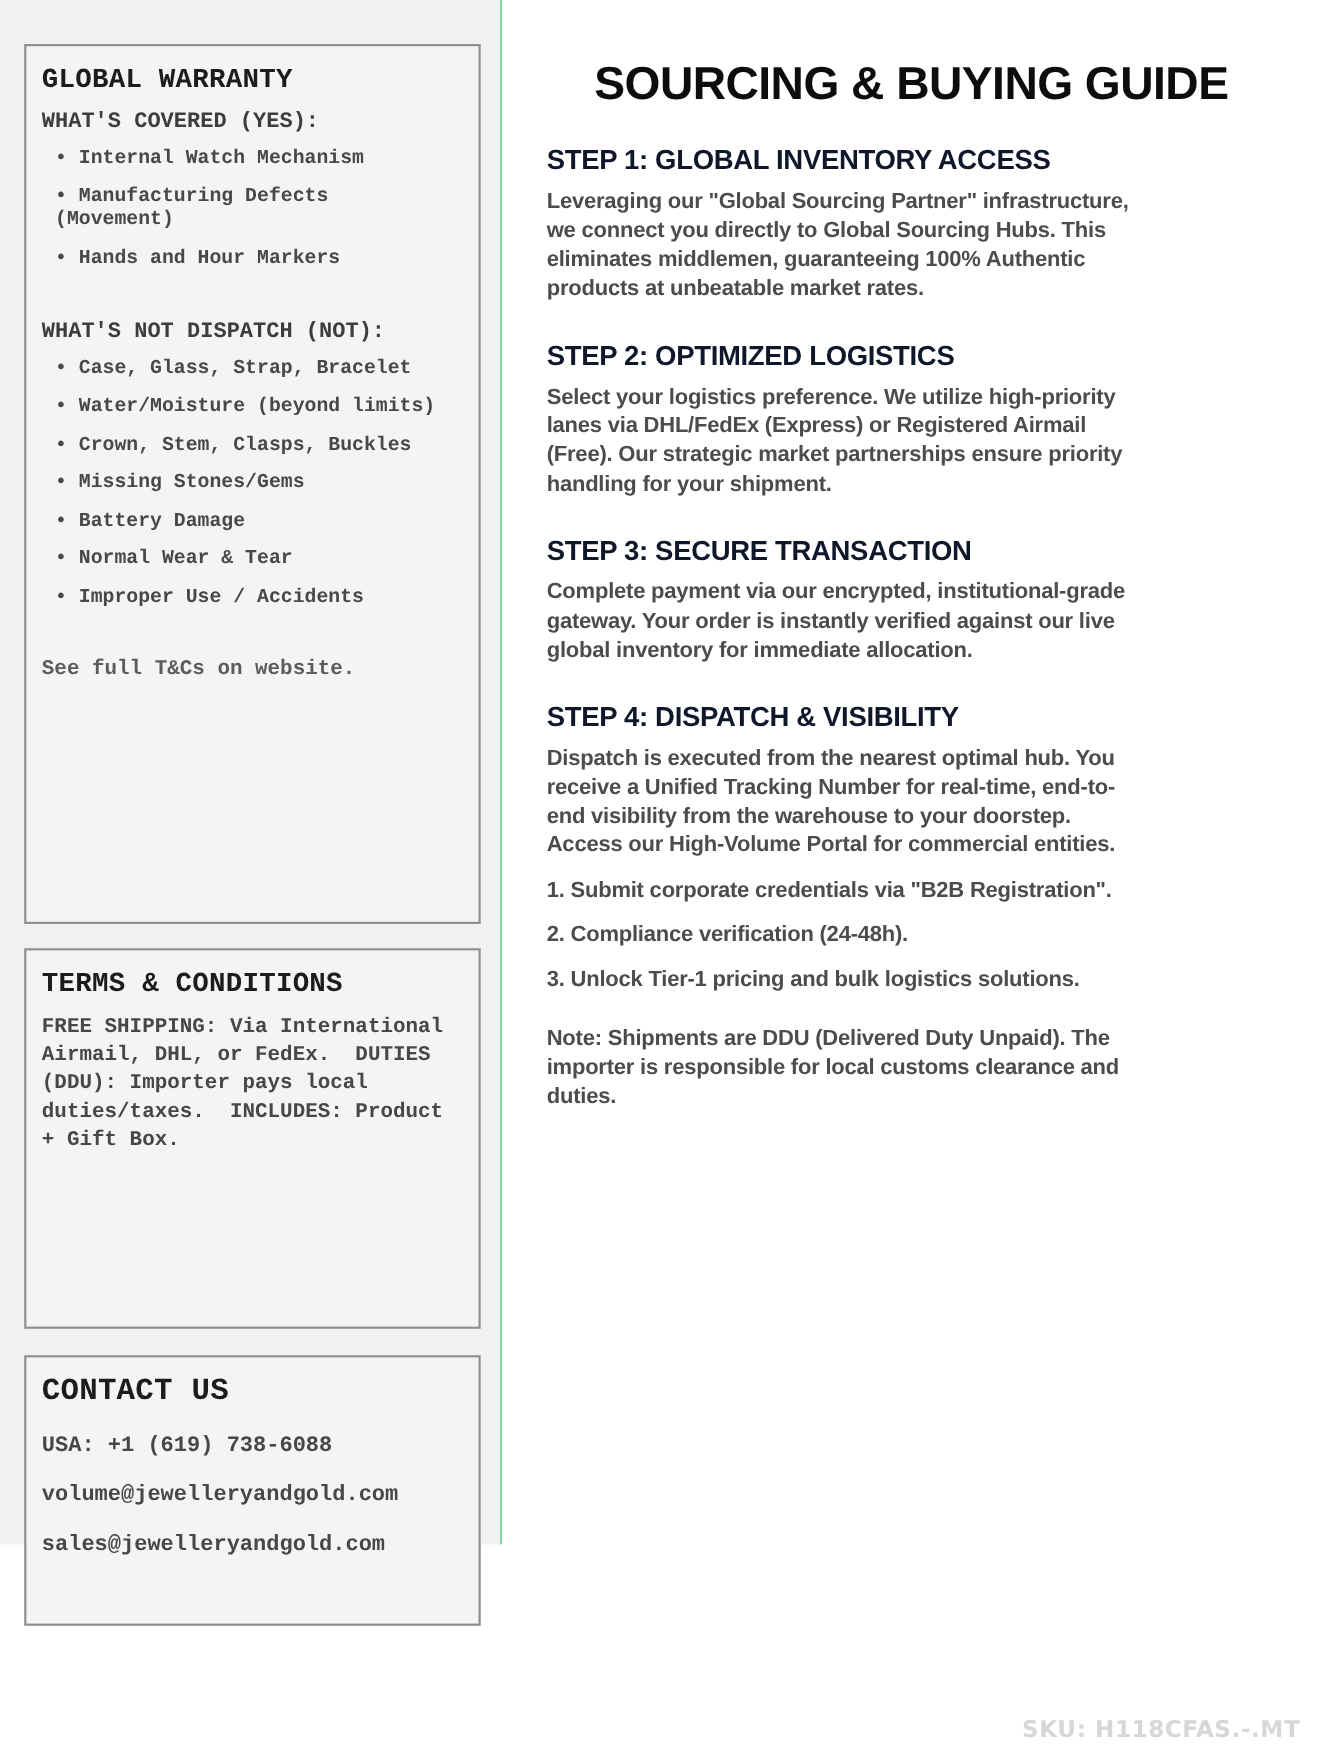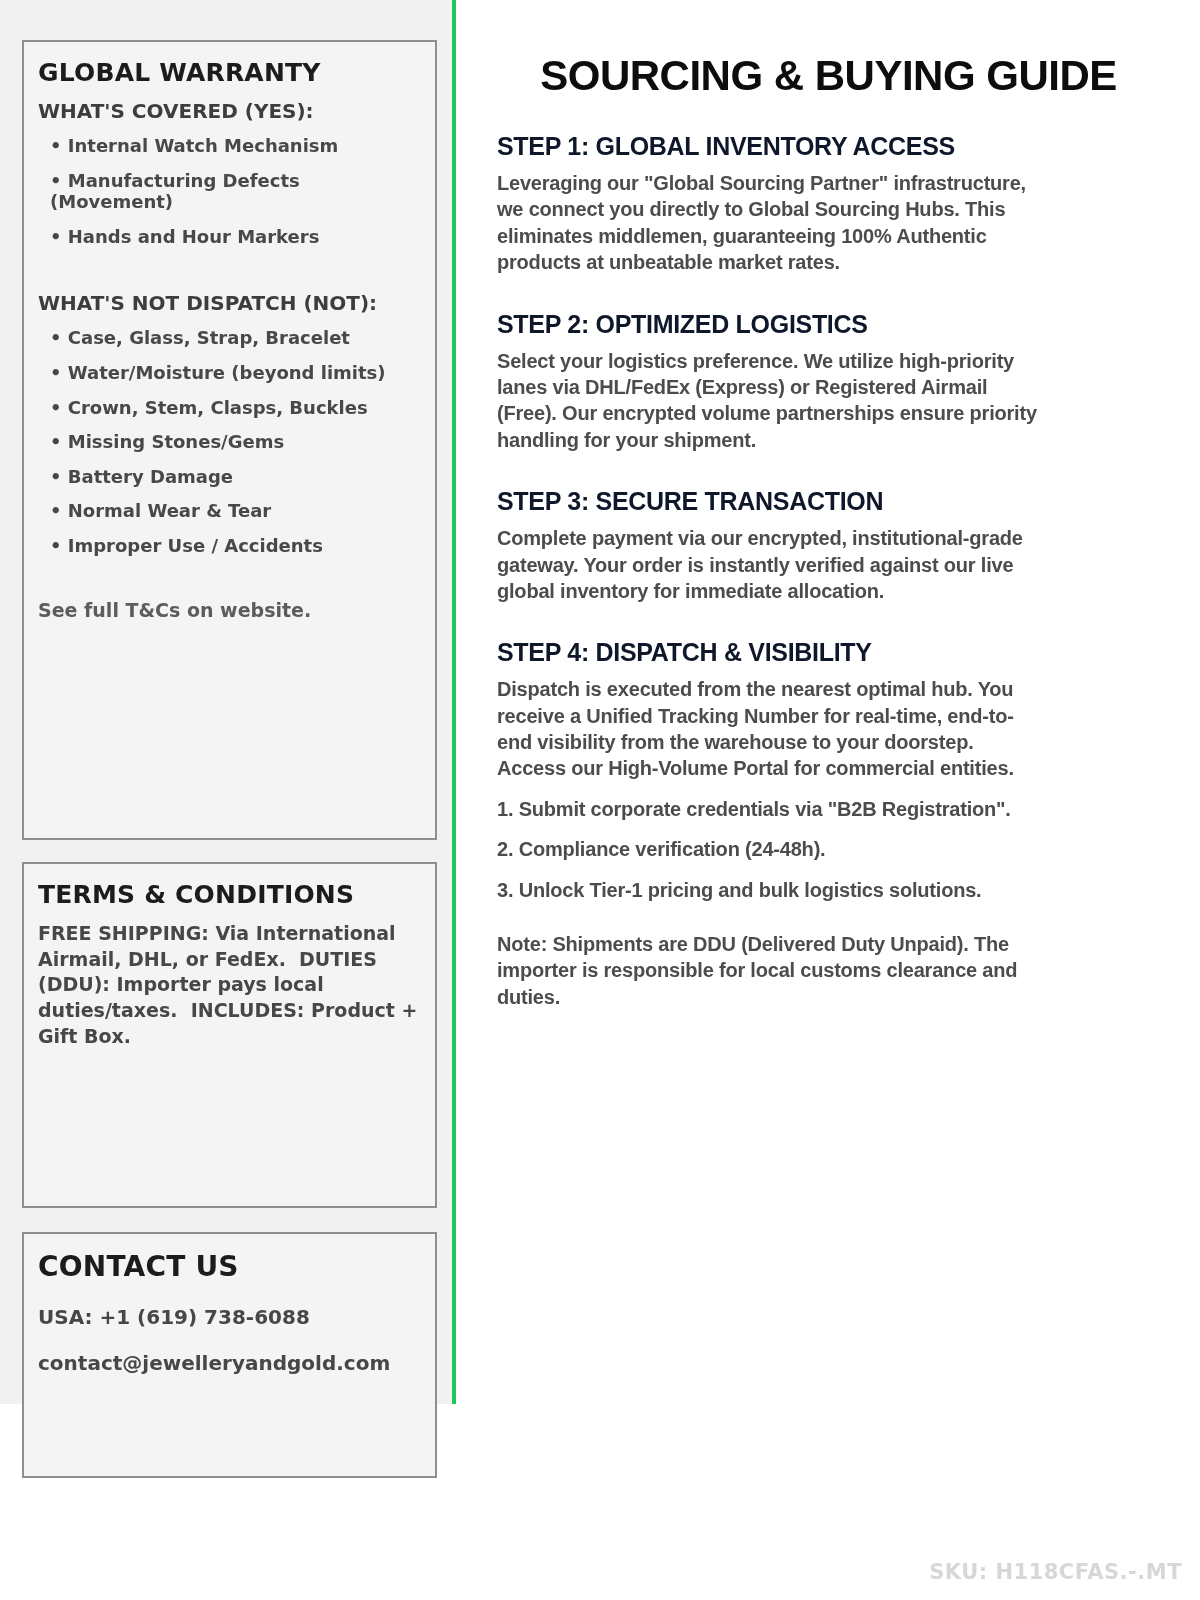--- a/index.html
+++ b/index.html
@@ -14,21 +14,22 @@
     overflow: hidden;
     font-family: "DejaVu Sans", sans-serif;
   }
 
   
   .sidebar {
     position: absolute;
     left: 0; top: 0;
     width: 456px; height: 1404px;
     background: #f1f1f1;
-    border-right: 4px solid #22c55e;
+    border-right: 1px solid #22c55e;
+    font-family: Liberation Mono, monospace;
   }
   .panel {
     position: absolute;
     left: 22px;
     width: 415px;
     background: #f4f4f4;
     border: 2px solid #8f8f8f;
     padding: 16px 14px 14px 14px;
   }
   .panel-warranty { top: 40px;   height: 800px; }
@@ -164,36 +165,37 @@
     </section>
 
     <section class="panel panel-terms">
       <h2>TERMS &amp; CONDITIONS</h2>
       <div class="panel-text">FREE SHIPPING: Via International Airmail, DHL, or FedEx.  DUTIES (DDU): Importer pays local duties/taxes.  INCLUDES: Product + Gift Box.</div>
     </section>
 
     <section class="panel panel-contact">
       <h2>CONTACT US</h2>
       <div class="contact-line">USA: +1 (619) 738-6088</div>
-      <div class="contact-line">contact@jewelleryandgold.com</div>
+      <div class="contact-line">volume@jewelleryandgold.com</div>
+      <div class="contact-line">sales@jewelleryandgold.com</div>
     </section>
 
   </aside>
 
   <main class="main">
 
     <h1 class="main-title">SOURCING &amp; BUYING GUIDE</h1>
 
     <div class="content">
 
       <h3 class="step-heading">STEP 1: GLOBAL INVENTORY ACCESS</h3>
       <p class="body-text">Leveraging our "Global Sourcing Partner" infrastructure, we connect you directly to Global Sourcing Hubs. This eliminates middlemen, guaranteeing 100% Authentic products at unbeatable market rates.</p>
 
       <h3 class="step-heading">STEP 2: OPTIMIZED LOGISTICS</h3>
-      <p class="body-text">Select your logistics preference. We utilize high-priority lanes via DHL/FedEx (Express) or Registered Airmail (Free). Our encrypted volume partnerships ensure priority handling for your shipment.</p>
+      <p class="body-text">Select your logistics preference. We utilize high-priority lanes via DHL/FedEx (Express) or Registered Airmail (Free). Our strategic market partnerships ensure priority handling for your shipment.</p>
 
       <h3 class="step-heading">STEP 3: SECURE TRANSACTION</h3>
       <p class="body-text">Complete payment via our encrypted, institutional-grade gateway. Your order is instantly verified against our live global inventory for immediate allocation.</p>
 
       <h3 class="step-heading">STEP 4: DISPATCH &amp; VISIBILITY</h3>
       <p class="body-text">Dispatch is executed from the nearest optimal hub. You receive a Unified Tracking Number for real-time, end-to-end visibility from the warehouse to your doorstep.</p>
 
       <p class="body-text">Access our High-Volume Portal for commercial entities.</p>
       <p class="body-text b2b-item">1. Submit corporate credentials via "B2B Registration".</p>
       <p class="body-text b2b-item">2. Compliance verification (24-48h).</p>

